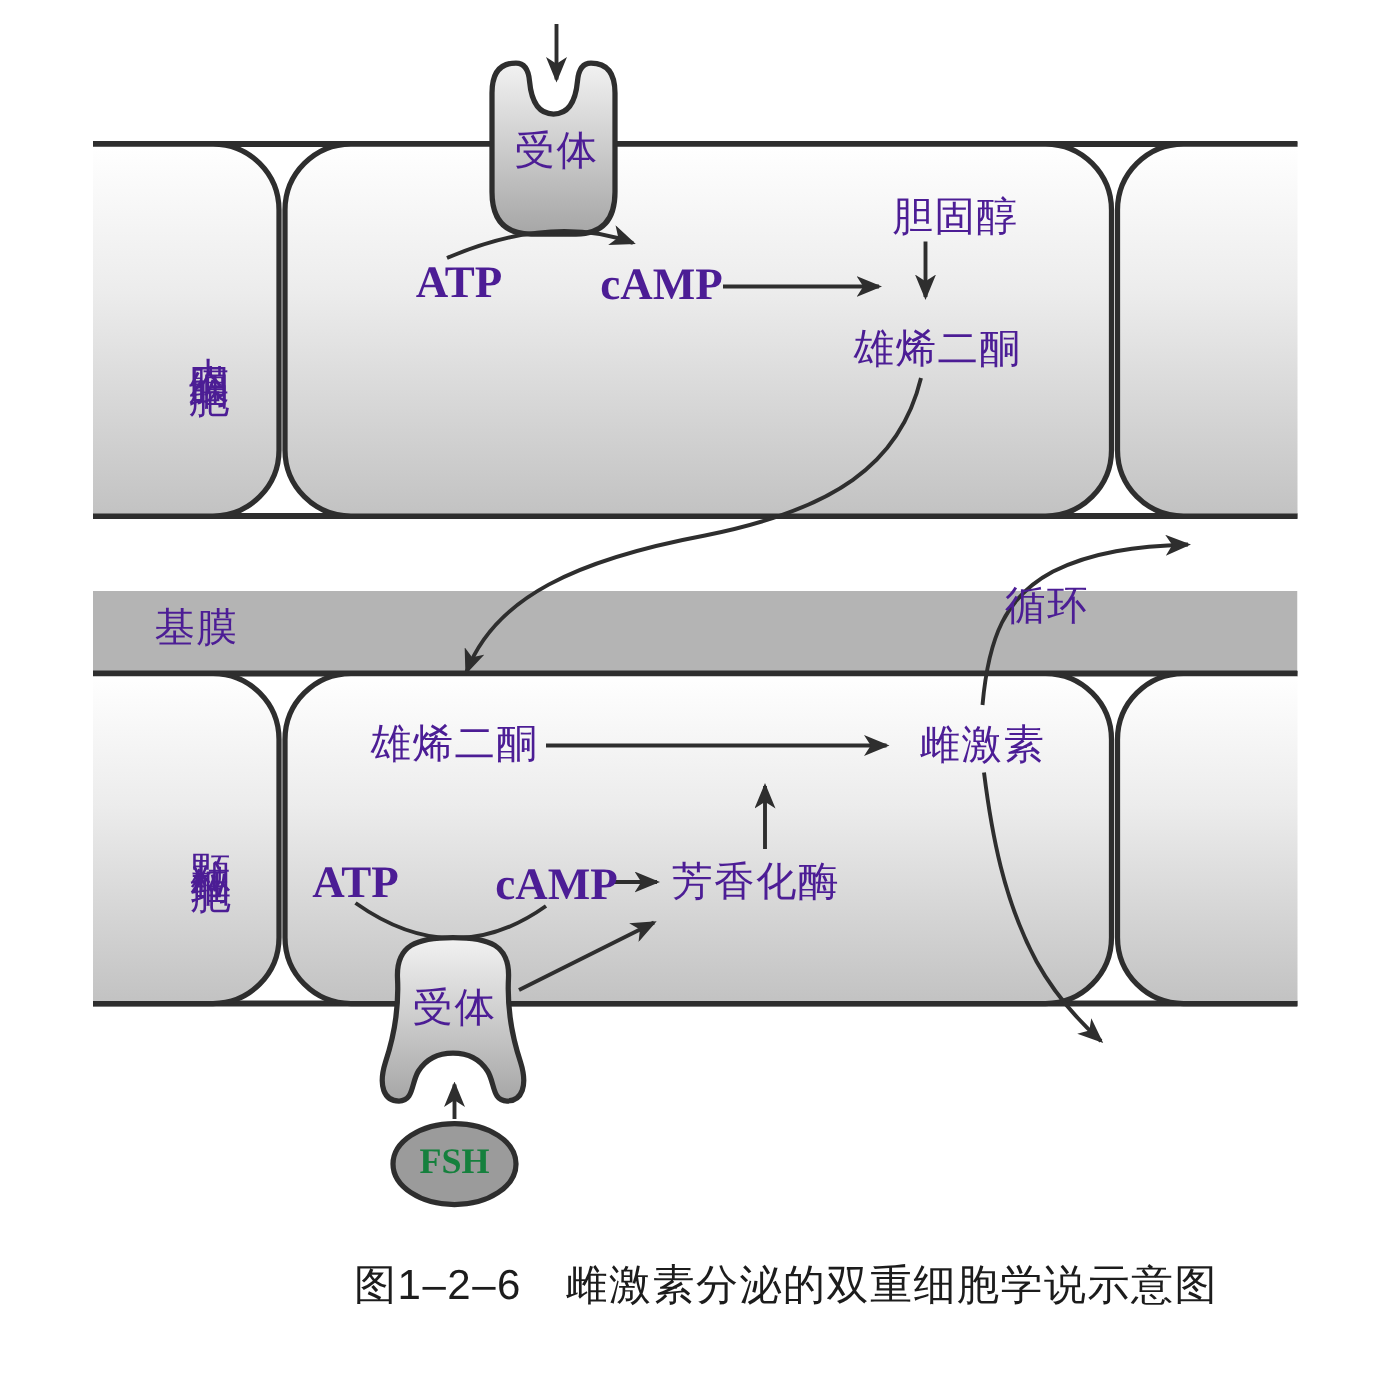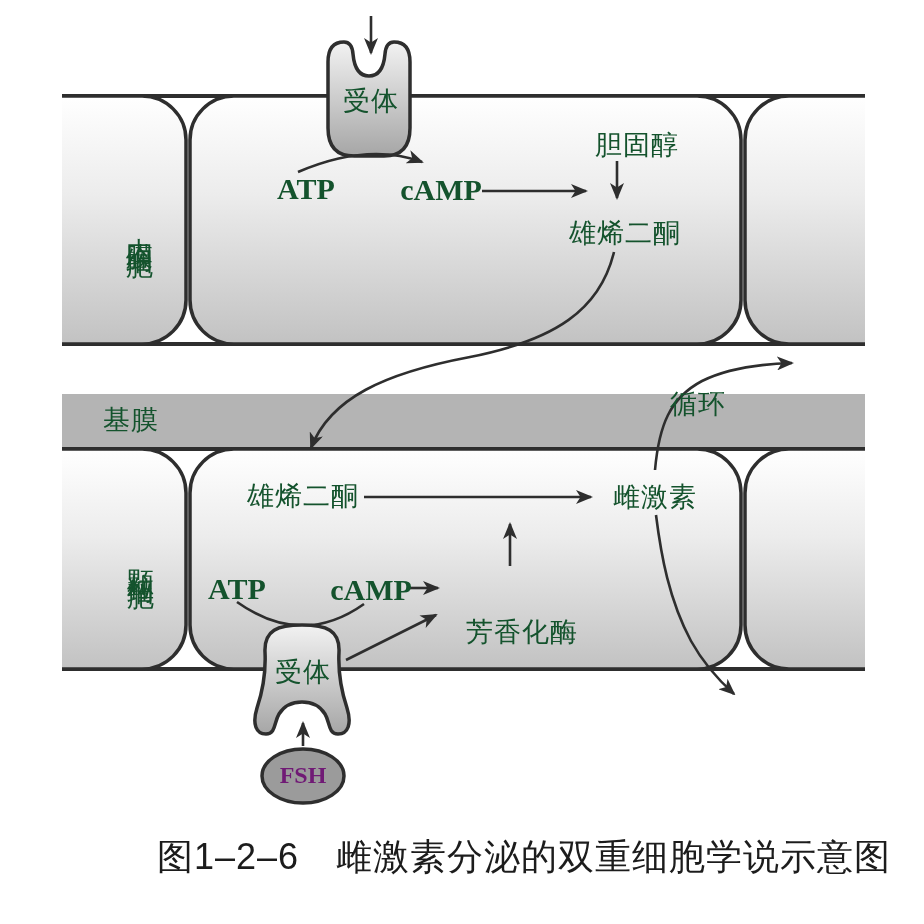--- a/index.html
+++ b/index.html
@@ -4,28 +4,28 @@
 <style>
   html,body{margin:0;padding:0;background:#ffffff;}
   #stage{position:relative;width:924px;height:924px;background:#ffffff;overflow:hidden;
          font-family:"Liberation Serif","DejaVu Serif",serif;}
   #diagram-svg{position:absolute;left:0;top:0;}
 
   .shape{stroke:#2e2e2e;stroke-width:3.5;}
   .mline{stroke:#2e2e2e;stroke-width:4;fill:none;}
   .flow{stroke:#2e2e2e;stroke-width:2.6;fill:none;}
 
-  .lbl{position:absolute;transform:translate(-50%,-50%);color:#14532d;
+  .lbl{position:absolute;transform:translate(-50%,-50%);color:#4c1d95;
        font-size:27px;line-height:1;white-space:nowrap;letter-spacing:1px;}
   .lbl-latin{font-family:"Liberation Serif","DejaVu Serif",serif;font-weight:700;font-size:30px;letter-spacing:0;}
   .lbl-v{writing-mode:vertical-rl;text-orientation:upright;letter-spacing:5px;line-height:1;}
-  .lbl-fsh{color:#701a75;font-weight:700;font-size:24px;}
+  .lbl-fsh{color:#15803d;font-weight:700;font-size:24px;}
   .caption{position:absolute;left:524px;top:857px;transform:translate(-50%,-50%);
            font-family:"Liberation Sans","DejaVu Sans",sans-serif;font-weight:500;
-           font-size:36px;color:#1c1c1c;letter-spacing:1px;white-space:nowrap;}
+           font-size:28px;color:#1c1c1c;letter-spacing:1px;white-space:nowrap;}
 </style>
 </head>
 <body>
 
 <div id="stage">
 
   <svg id="diagram-svg" width="924" height="924" viewBox="0 0 924 924">
     <defs>
       <linearGradient id="cellGrad" x1="0" y1="0" x2="0" y2="1">
         <stop offset="0" stop-color="#ffffff"></stop>
@@ -109,18 +109,18 @@
   <div class="lbl" style="left:371px;top:101px;">受体</div>
   <div class="lbl lbl-latin" style="left:306px;top:189px;">ATP</div>
   <div class="lbl lbl-latin" style="left:441px;top:190px;">cAMP</div>
   <div class="lbl" style="left:619px;top:145px;margin-left:18px;">胆固醇</div>
   <div class="lbl" style="left:625px;top:233px;">雄烯二酮</div>
 
   <div class="lbl" style="left:303px;top:496px;">雄烯二酮</div>
   <div class="lbl" style="left:655px;top:497px;">雌激素</div>
   <div class="lbl lbl-latin" style="left:237px;top:589px;">ATP</div>
   <div class="lbl lbl-latin" style="left:371px;top:590px;">cAMP</div>
-  <div class="lbl" style="left:522px;top:588px;margin-top:44px;">芳香化酶</div>
+  <div class="lbl" style="left:504px;top:588px;">芳香化酶</div>
   <div class="lbl" style="left:303px;top:672px;">受体</div>
   <div class="lbl lbl-latin lbl-fsh" style="left:303px;top:775px;">FSH</div>
 
   <div class="caption">图1–2–6　雌激素分泌的双重细胞学说示意图</div>
 </div>
 
 </body></html>

